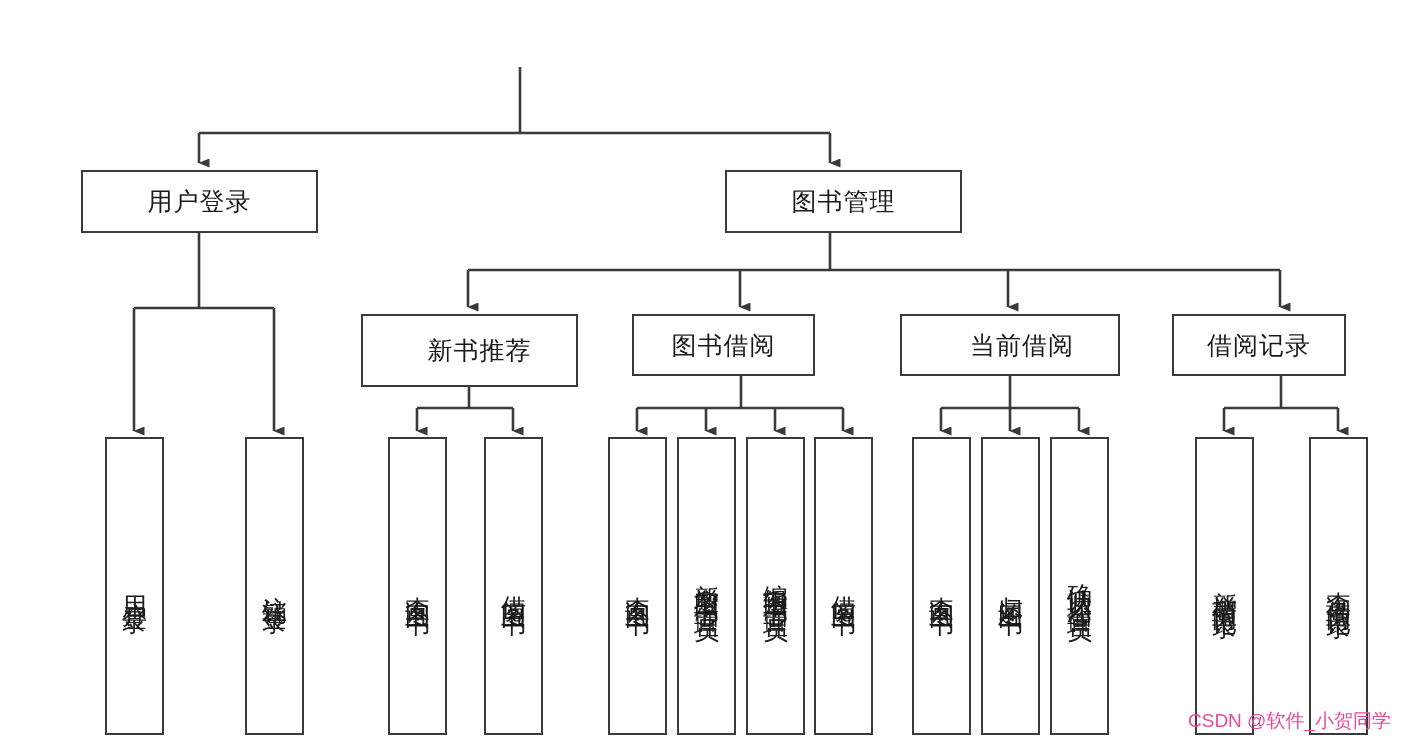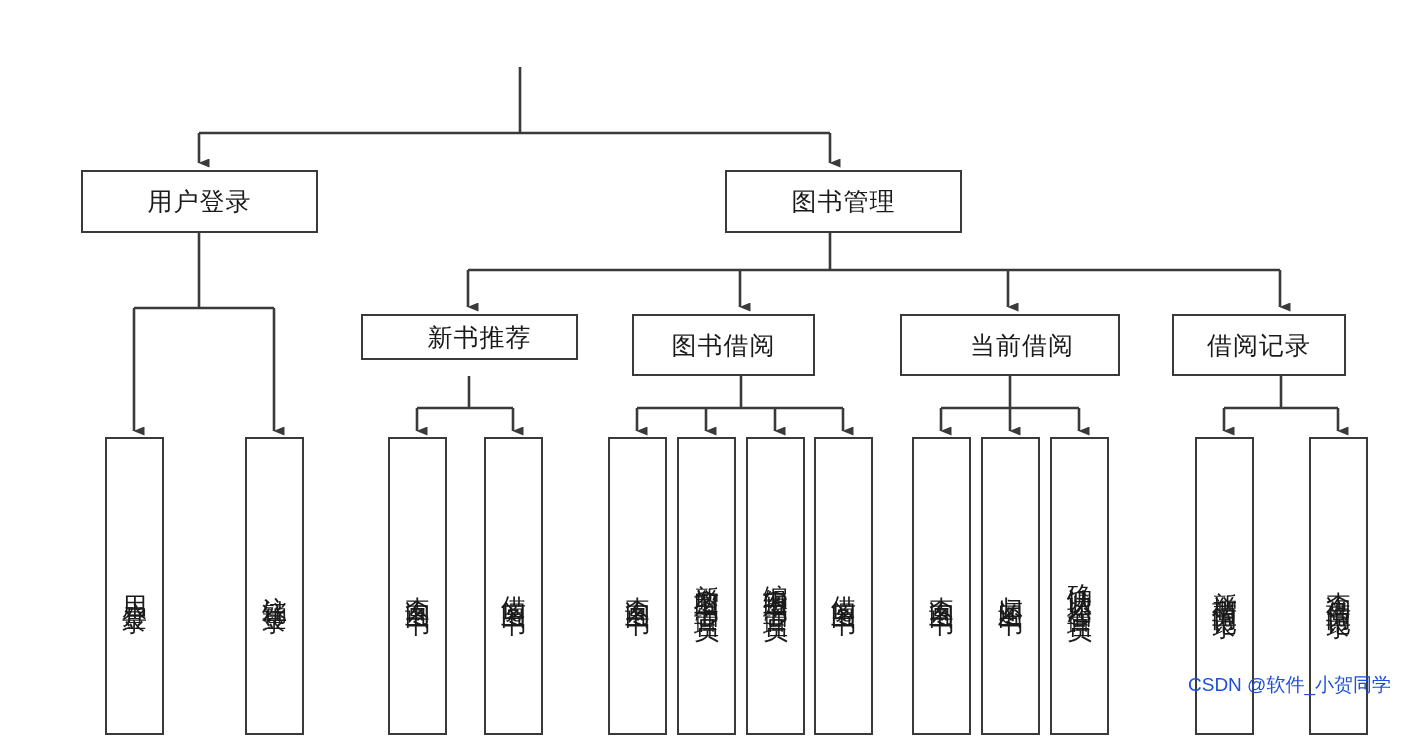--- a/index.html
+++ b/index.html
@@ -4,21 +4,21 @@
 <style>
   html,body{margin:0;padding:0;background:#ffffff;}
   body{width:1405px;height:747px;overflow:hidden;font-family:"Liberation Sans","DejaVu Sans",sans-serif;}
   #stage{position:relative;width:1405px;height:747px;background:#fff;}
   #wires{position:absolute;left:0;top:0;width:1405px;height:747px;}
   .node{position:absolute;box-sizing:border-box;border:2.5px solid #3a3a3a;background:#ffffff;
         display:flex;align-items:center;justify-content:center;color:#1a1a1a;}
   .node.h{font-size:25px;letter-spacing:1px;}
   .node.v{writing-mode:vertical-rl;text-orientation:upright;font-size:25px;letter-spacing:5px;line-height:1;padding:18px 0;}
   .node.v .txt{writing-mode:vertical-rl;text-orientation:upright;}
-  .watermark{position:absolute;left:1188px;top:672px;font-size:19px;color:#1d4ed8;white-space:nowrap;}
+  .watermark{position:absolute;left:1188px;top:708px;font-size:19px;color:#ec4899;white-space:nowrap;}
 </style>
 </head>
 <body>
 
 <div id="stage">
 
   <svg id="wires" viewBox="0 0 1405 747">
     <defs>
       <marker id="arrow" markerWidth="9" markerHeight="11" refX="4.5" refY="10.5" orient="auto" markerUnits="userSpaceOnUse">
         <path d="M0,0 L9,0 L4.5,11 Z" fill="#3a3a3a"></path>
@@ -69,21 +69,21 @@
   </svg>
 
 
   <div class="node h" style="left:81px;top:170px;width:237px;height:63px;">
     <span class="txt">用户登录</span>
   </div>
   <div class="node h" style="left:711px;top:170px;width:237px;height:63px;margin-left:14px;">
     <span class="txt">图书管理</span>
   </div>
 
-  <div class="node h" style="left:361px;top:314px;width:217px;height:46px;padding-left:20px;">
+  <div class="node h" style="left:361px;top:314px;width:217px;height:73px;padding-left:20px;">
     <span class="txt">新书推荐</span>
   </div>
   <div class="node h" style="left:632px;top:314px;width:183px;height:62px;">
     <span class="txt">图书借阅</span>
   </div>
   <div class="node h" style="left:900px;top:314px;width:220px;height:62px;padding-left:24px;">
     <span class="txt">当前借阅</span>
   </div>
   <div class="node h" style="left:1172px;top:314px;width:174px;height:62px;">
     <span class="txt">借阅记录</span>

